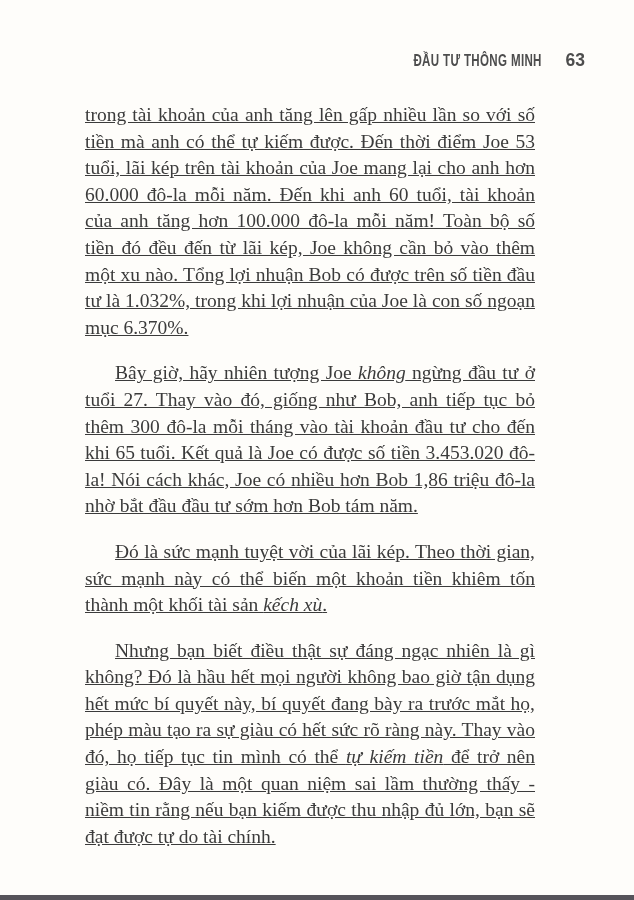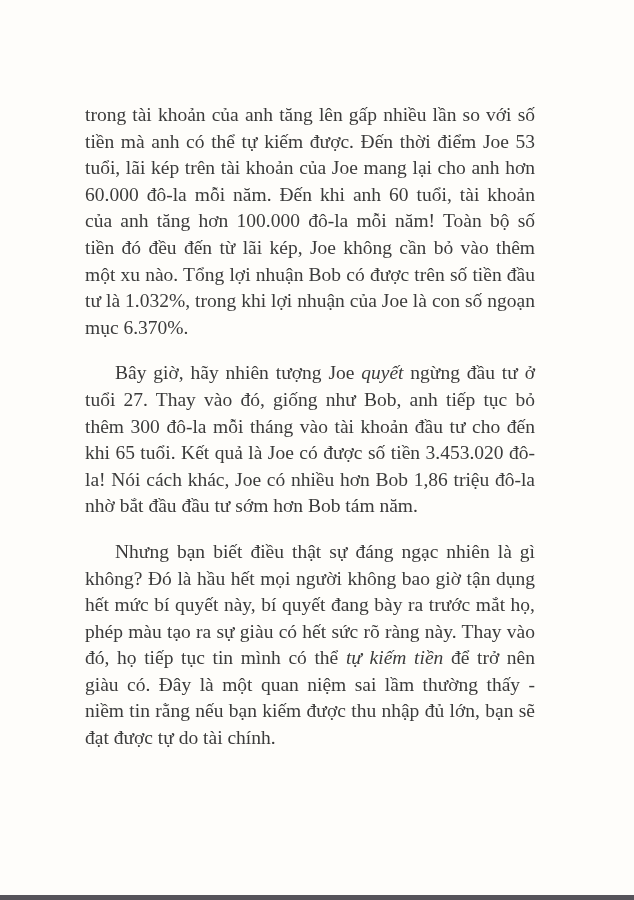--- a/index.html
+++ b/index.html
@@ -47,20 +47,21 @@
     left: 85px;
     width: 466px;
   }
   .text-block p {
     margin: 0 16px 19px 0;
     font-size: 19.5px;
     line-height: 26.6px;
     color: var(--ink, #3b3b3b);
     text-align: justify;
     text-indent: 0;
+    text-decoration: underline;
   }
   .text-block p + p {
     text-indent: 30px;
   }
   .text-block em {
     font-style: italic;
   }
   .bottom-bar {
     position: absolute;
     left: 0;
@@ -68,22 +69,27 @@
     bottom: 0;
     height: 5px;
     background: var(--bar, #56535a);
   }
 </style>
 </head>
 <body style="--bg: #fefdfa; --ink: #3b3b3b; --header: #4d4d4d; --bar: #56535a;">
 
 <div class="page">
 
+  <div class="running-header">
+    <span class="running-title">ĐẦU TƯ THÔNG MINH</span>
+    <span class="page-number">63</span>
+  </div>
 
   <div class="text-block">
       <p><span>trong tài khoản của anh tăng lên gấp nhiều lần so với số tiền mà anh có thể tự kiếm được. Đến thời điểm Joe 53 tuổi, lãi kép trên tài khoản của Joe mang lại cho anh hơn 60.000 đô-la mỗi năm. Đến khi anh 60 tuổi, tài khoản của anh tăng hơn 100.000 đô-la mỗi năm! Toàn bộ số tiền đó đều đến từ lãi kép, Joe không cần bỏ vào thêm một xu nào. Tổng lợi nhuận Bob có được trên số tiền đầu tư là 1.032%, trong khi lợi nhuận của Joe là con số ngoạn mục 6.370%.</span></p>
-      <p><span>Bây giờ, hãy nhiên tượng Joe </span><em>quyết</em><span> ngừng đầu tư ở tuổi 27. Thay vào đó, giống như Bob, anh tiếp tục bỏ thêm 300 đô-la mỗi tháng vào tài khoản đầu tư cho đến khi 65 tuổi. Kết quả là Joe có được số tiền 3.453.020 đô-la! Nói cách khác, Joe có nhiều hơn Bob 1,86 triệu đô-la nhờ bắt đầu đầu tư sớm hơn Bob tám năm.</span></p>
+      <p><span>Bây giờ, hãy nhiên tượng Joe </span><em>không</em><span> ngừng đầu tư ở tuổi 27. Thay vào đó, giống như Bob, anh tiếp tục bỏ thêm 300 đô-la mỗi tháng vào tài khoản đầu tư cho đến khi 65 tuổi. Kết quả là Joe có được số tiền 3.453.020 đô-la! Nói cách khác, Joe có nhiều hơn Bob 1,86 triệu đô-la nhờ bắt đầu đầu tư sớm hơn Bob tám năm.</span></p>
+      <p><span>Đó là sức mạnh tuyệt vời của lãi kép. Theo thời gian, sức mạnh này có thể biến một khoản tiền khiêm tốn thành một khối tài sản </span><em>kếch xù</em><span>.</span></p>
       <p><span>Nhưng bạn biết điều thật sự đáng ngạc nhiên là gì không? Đó là hầu hết mọi người không bao giờ tận dụng hết mức bí quyết này, bí quyết đang bày ra trước mắt họ, phép màu tạo ra sự giàu có hết sức rõ ràng này. Thay vào đó, họ tiếp tục tin mình có thể </span><em>tự kiếm tiền</em><span> để trở nên giàu có. Đây là một quan niệm sai lầm thường thấy - niềm tin rằng nếu bạn kiếm được thu nhập đủ lớn, bạn sẽ đạt được tự do tài chính.</span></p>
     </div>
 
   <div class="bottom-bar"></div>
 
 </div>
 
 </body></html>

